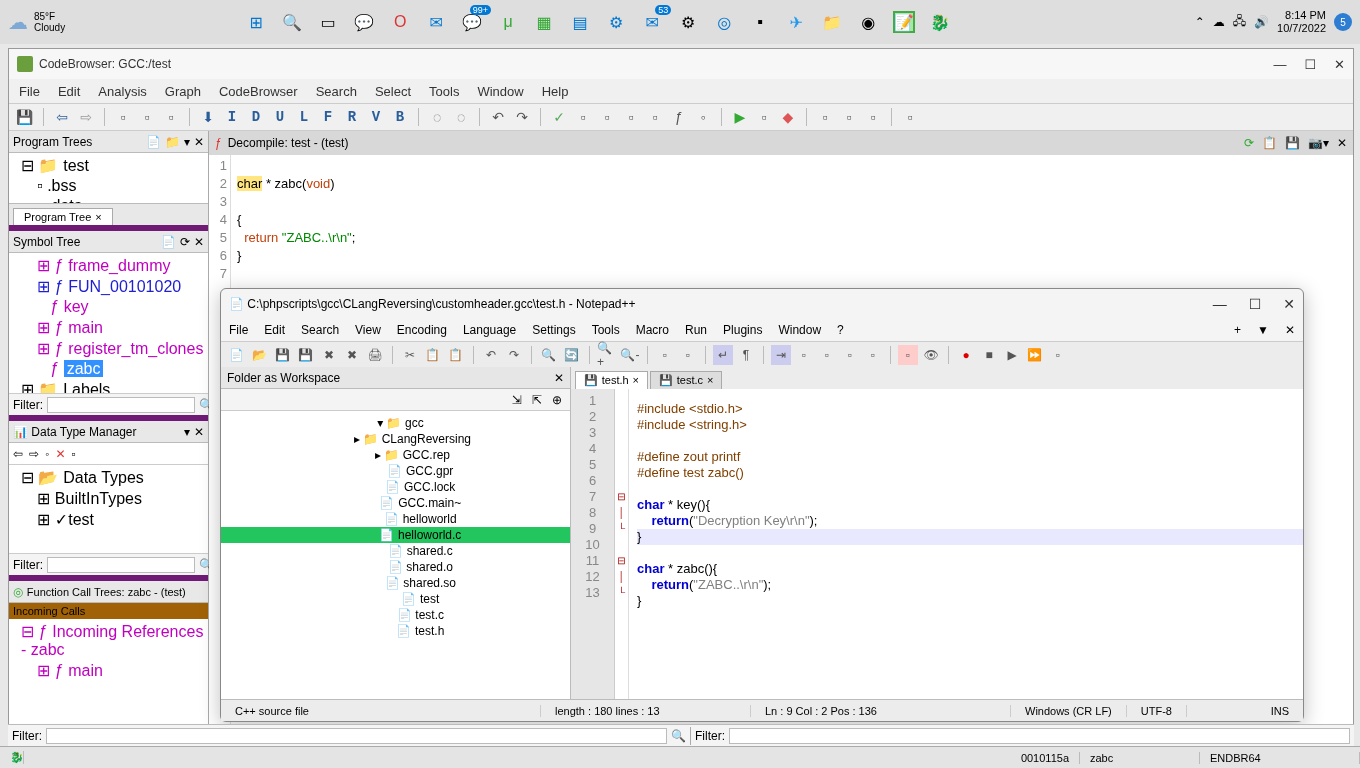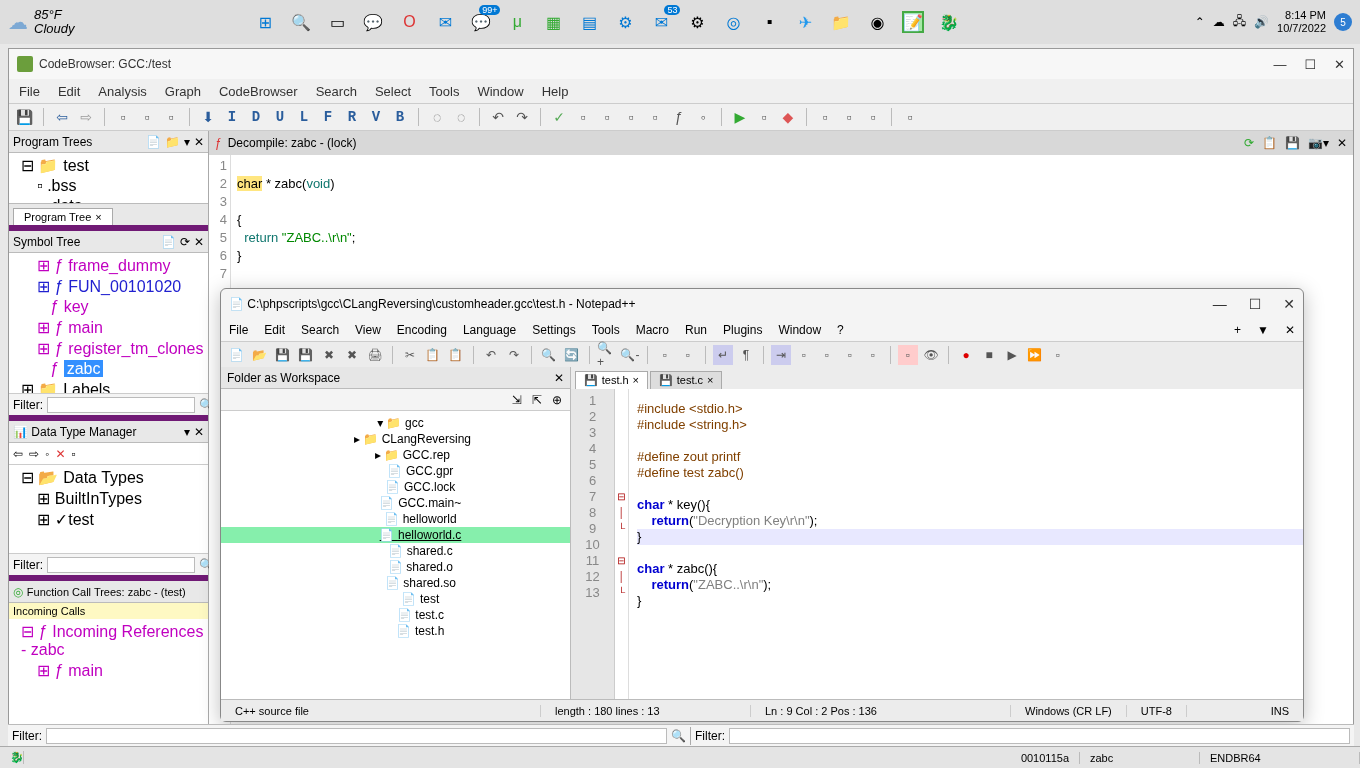--- a/index.html
+++ b/index.html
@@ -2,21 +2,21 @@
 <html><head>
 <meta charset="utf-8">
 <style>
 * { margin:0; padding:0; box-sizing:border-box; font-family:"Segoe UI",Arial,sans-serif; }
 body { width:1360px; height:768px; background:#e8e8e8; overflow:hidden; position:relative; font-size:12px; }
 
 
 .taskbar { position:absolute; top:0; left:0; right:0; height:44px; background:#dedede; display:flex; align-items:center; padding:0 8px; }
 .weather { display:flex; align-items:center; gap:6px; }
 .weather-icon { font-size:20px; color:#7da9d4; }
-.weather-text { font-size:13px; line-height:1.1;font-style:italic; }
+.weather-text { font-size:10px; line-height:1.1; }
 .task-icons { display:flex; gap:14px; margin-left:180px; align-items:center; }
 .task-icon { width:22px; height:22px; display:flex; align-items:center; justify-content:center; font-size:16px; cursor:pointer; }
 .badge { position:relative; }
 .badge::after { content:attr(data-badge); position:absolute; top:-6px; right:-8px; background:#0078d4; color:#fff; font-size:9px; padding:0 3px; border-radius:6px; }
 .tray { margin-left:auto; display:flex; align-items:center; gap:8px; }
 .tray-time { text-align:right; font-size:11px; line-height:1.2; }
 .tray-badge { width:18px; height:18px; border-radius:50%; background:#2d7dd2; color:#fff; display:flex; align-items:center; justify-content:center; font-size:10px; }
 
 
 .ghidra { position:absolute; top:48px; left:8px; right:6px; bottom:8px; background:#f0f0f0; border:1px solid #999; display:flex; flex-direction:column; }
@@ -44,42 +44,42 @@
 .filter-row { height:22px; border-top:1px solid #ccc; display:flex; align-items:center; padding:0 4px; gap:4px; background:#f4f4f4; }
 .filter-row input { flex:1; border:1px solid #bbb; height:16px; font-size:11px; padding:0 2px; }
 
 .right-col { flex:1; display:flex; flex-direction:column; }
 .decompile-hdr { height:24px; background:#d8d8d8; display:flex; align-items:center; padding:0 6px; font-size:12px; gap:6px; }
 .decompile-hdr .ph-icons { margin-left:auto; display:flex; gap:8px; }
 .code-area { flex:1; background:#fff; display:flex; font-family:"Courier New",monospace; font-size:13px; }
 .gutter { width:22px; background:#fff; border-right:1px solid #ddd; text-align:right; padding:2px 3px 0 0; color:#888; line-height:18px; }
 .code-lines { padding:2px 0 0 6px; line-height:18px; white-space:pre; }
 .hl { background:#ffe680; }
-.kw { color:#0f766e; }
+.kw { color:#c2410c; }
 .str { color:#080; }
 
 .tab-strip { height:22px; background:#e8e8e8; border-top:1px solid #bbb; display:flex; align-items:end; padding:0 4px; }
 .tab { padding:2px 10px; background:#fff; border:1px solid #aaa; border-bottom:none; font-size:11px; display:flex; gap:4px; }
 
 
 .npp { position:absolute; top:288px; left:220px; width:1084px; height:434px; background:#f4f4f4; border:1px solid #888; border-radius:6px; box-shadow:0 4px 20px rgba(0,0,0,0.25); display:flex; flex-direction:column; }
 .npp-title { height:30px; display:flex; align-items:center; padding:0 8px; font-size:12px; }
 .npp-title .win-controls { font-size:14px; gap:22px; }
 .npp-menu { height:22px; display:flex; align-items:center; gap:16px; padding:0 8px; font-size:12px; }
 .npp-tbar { height:26px; background:#ececec; border-top:1px solid #ccc; display:flex; align-items:center; gap:3px; padding:0 6px; }
 .npp-main { flex:1; display:flex; }
 .npp-sidebar { width:350px; border-right:1px solid #bbb; display:flex; flex-direction:column; }
 .npp-side-hdr { height:22px; background:#e6e6e6; border-bottom:1px solid #bbb; padding:0 6px; display:flex; align-items:center; font-size:12px; }
 .npp-side-bar2 { height:22px; border-bottom:1px solid #ccc; display:flex; justify-content:flex-end; gap:10px; padding:0 8px; align-items:center; }
 .npp-tree { flex:1; background:#fff; padding:4px 0; font-size:12px; }
 .npp-tree div { padding:1px 0 1px 28px;text-align:center; }
 .npp-tree .root { padding-left:10px; }
 .npp-tree .l1 { padding-left:34px; }
 .npp-tree .l2 { padding-left:50px; }
-.npp-tree .sel { background:#86efac;text-decoration:underline; }
+.npp-tree .sel { background:#22c55e; }
 
 .npp-editor { flex:1; display:flex; flex-direction:column; background:#fff; }
 .npp-tabs { height:22px; background:#ececec; display:flex; align-items:end; padding-left:4px; gap:2px; }
 .npp-tab { padding:2px 8px; background:#fff; border:1px solid #aaa; border-bottom:none; font-size:11px; display:flex; gap:4px; }
 .npp-tab.inactive { background:#ddd; }
 .npp-code { flex:1; display:flex; font-family:"Courier New",monospace; font-size:13px; }
 .npp-gutter { width:44px; background:#e6e6e6; border-right:1px solid #ccc; text-align:center; color:#888; line-height:16px; padding-top:4px; }
 .npp-fold { width:14px; background:#fff; border-right:1px solid #ddd; line-height:16px; padding-top:4px; text-align:center; color:#a00; font-size:10px; }
 .npp-text { flex:1; padding:12px 0 0 8px; line-height:16px; white-space:pre; }
 .pp-blue { color:#0000d0; font-weight:bold; }
@@ -285,32 +285,32 @@
             <span>Filter:</span>
             <input style="">
             <span>🔍</span>
           </div>
       </div>
 
       <div class="panel" style="flex:1">
         <div class="panel-hdr">
           <span style="color:#3a3">◎</span>&nbsp;<span style="font-size:11px">Function Call Trees: zabc -  (test)</span>
         </div>
-        <div style="padding:2px 4px;background:#fef9c3;font-size:11px">Incoming Calls</div>
+        <div style="padding:2px 4px;background:#a16207;font-size:11px">Incoming Calls</div>
         <div class="panel-body">
           <div class="tree-item fn-pink">⊟ ƒ <span>Incoming References - zabc</span></div>
           <div class="tree-item indent1 fn-pink">⊞ ƒ <span>main</span></div>
         </div>
       </div>
     </div>
 
     <div class="right-col">
       <div class="decompile-hdr">
         <span style="color:#d33">ƒ</span>
-          <span>Decompile: zabc -  (lock)</span>
+          <span>Decompile: test -  (test)</span>
         <div class="ph-icons">
           <span style="color:#3a3">⟳</span>
           <span>📋</span>
           <span>💾</span>
           <span>📷▾</span>
           <span>✕</span>
         </div>
       </div>
       <div class="code-area">
         <div class="gutter">1<br>2<br>3<br>4<br>5<br>6<br>7</div>

